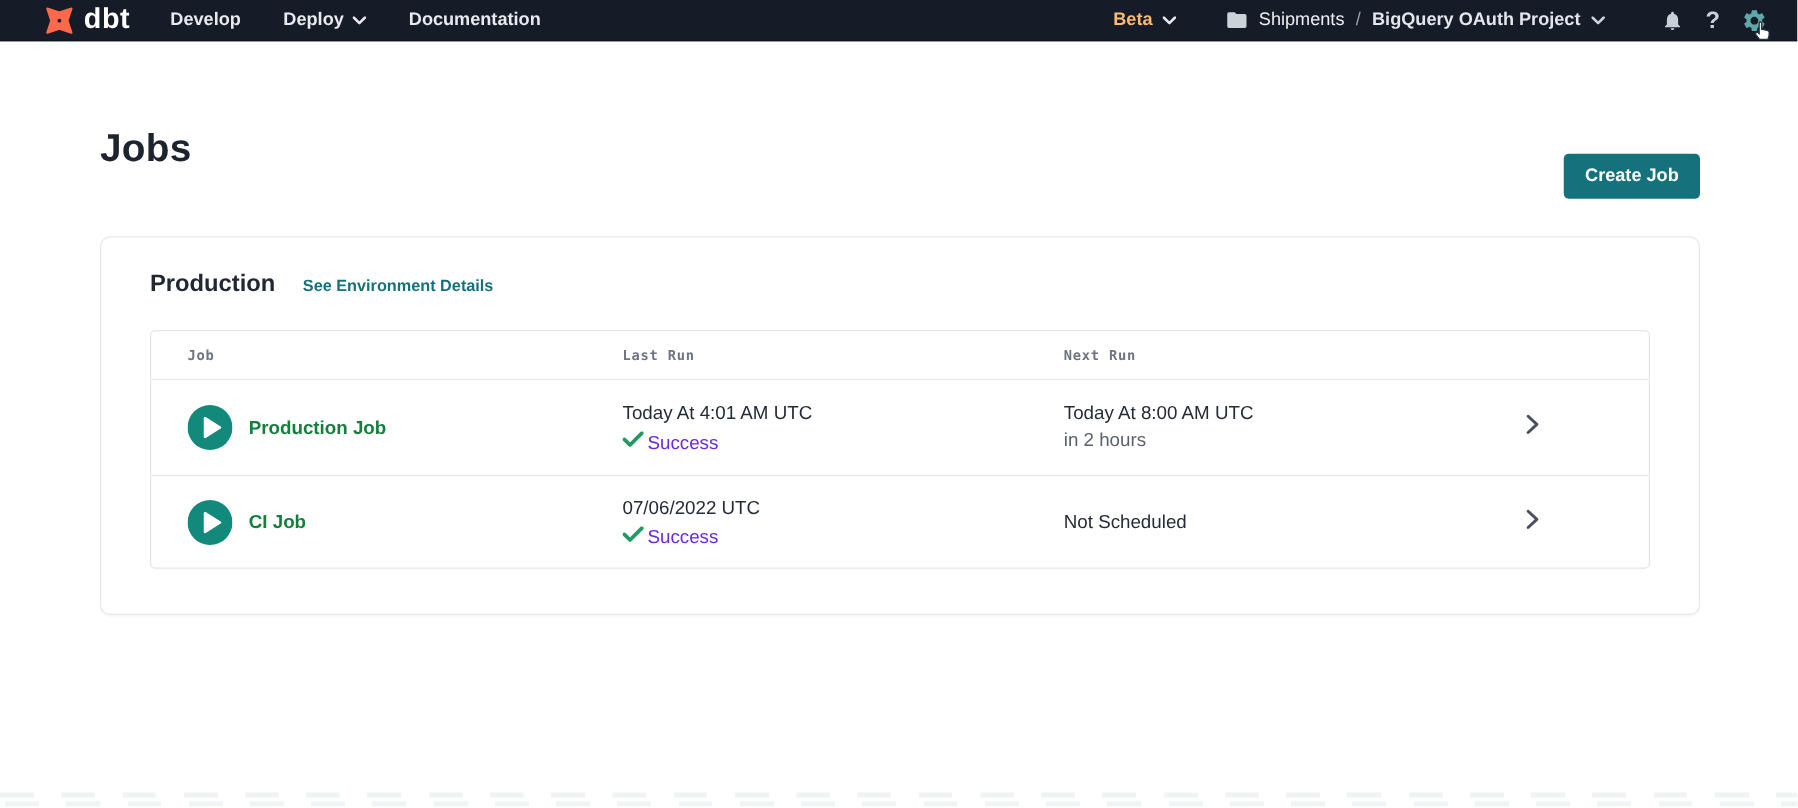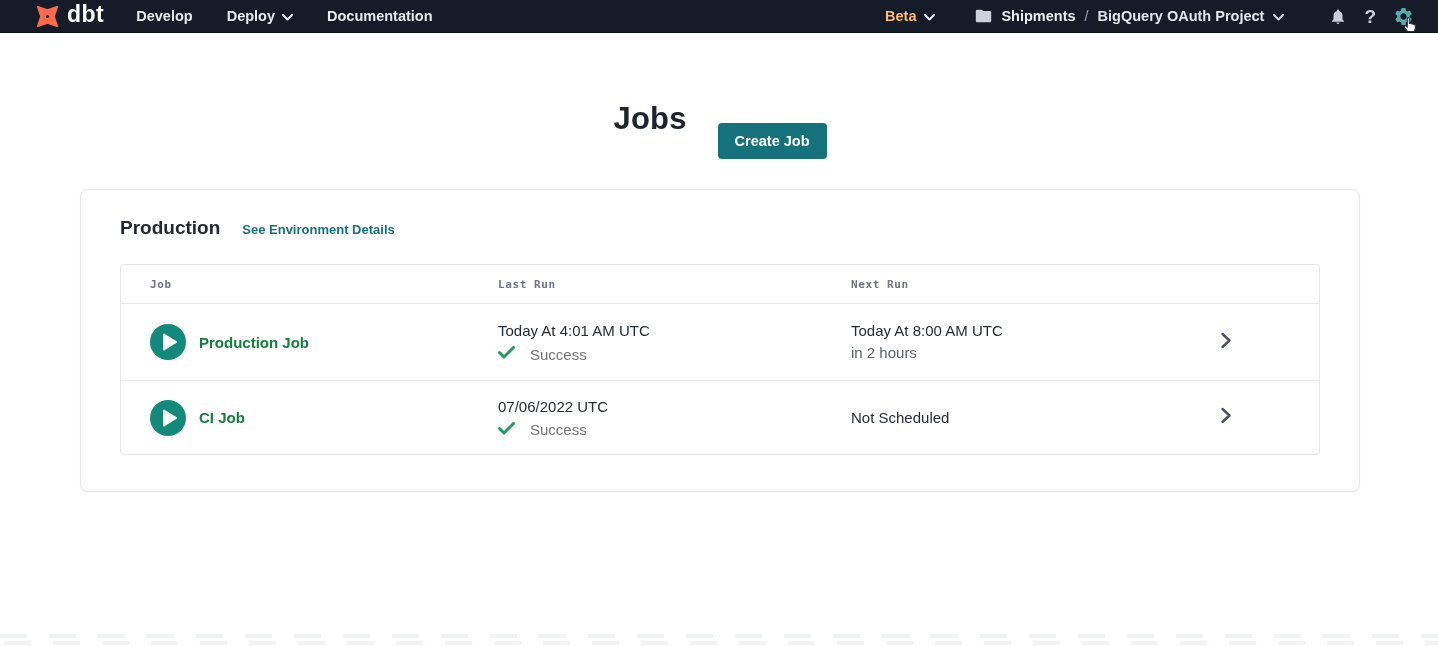--- a/index.html
+++ b/index.html
@@ -11,32 +11,32 @@
   .logo { display:flex; align-items:center; cursor:pointer; }
   .logo-text { color:#ffffff; font-size:23px; font-weight:700; letter-spacing:.5px; margin-left:5px; line-height:1; padding-bottom:3px; }
   .nav-links { display:flex; align-items:center; margin-left:32px; }
   .nav-item { display:flex; align-items:center; color:#e8eaee; font-size:14.5px; font-weight:700; margin-right:34px; cursor:pointer; }
   .nav-item .caret { margin-left:7px; }
   .nav-right { margin-left:auto; display:flex; align-items:center; }
   .beta { display:flex; align-items:center; color:#fdba74; font-size:14.5px; font-weight:700; cursor:pointer; }
   .beta .caret { margin-left:8px; }
   .crumbs { display:flex; align-items:center; margin-left:40px; color:#e3e6eb; font-size:14.5px; }
   .crumbs .folder { margin-right:9px; display:flex; }
-  .crumb-account { font-weight:700; color:#eceef1; cursor:pointer; }
+  .crumb-account { font-weight:400; color:#eceef1; cursor:pointer; }
   .crumb-sep { margin:0 9px; color:#9aa0ac; font-weight:400; }
   .crumb-project { font-weight:700; color:#e3e6eb; cursor:pointer; }
   .crumbs .caret { margin-left:9px; }
   .nav-icons { display:flex; align-items:center; margin-left:28px; }
   .nav-icon { margin-left:17px; display:flex; align-items:center; cursor:pointer; }
   .qmark { color:#ccd2da; font-size:19px; font-weight:700; font-family:"Liberation Sans", sans-serif; line-height:1; }
   .cursor-overlay { position:absolute; top:16px; right:20px; z-index:9; pointer-events:none; }
 
   
   .content { padding:0 78px 0 80px; }
-  .page-head { display:flex; align-items:center; justify-content:center; margin-top:46px;gap:31px; }
+  .page-head { display:flex; align-items:center; justify-content:space-between; margin-top:46px;gap:31px; }
   .page-title { font-size:31px; font-weight:700; color:#1d2430; letter-spacing:.2px; }
   .btn-primary { background:#15727d; color:#ffffff; border:none; border-radius:4px; font-family:"Liberation Sans", sans-serif; font-size:14.5px; font-weight:600; padding:9px 17px; cursor:pointer; line-height:1.25;margin-top:44px; }
 
   .card { margin-top:30px; background:#ffffff; border:1px solid #e7e8ea; border-radius:8px; box-shadow:0 1px 2px rgba(16,24,40,.04); padding:27px 39px 36px 39px; }
   .env-row { display:flex; align-items:baseline; }
   .env-name { font-size:19px; font-weight:700; color:#222833; }
   .env-link { margin-left:22px; font-size:13px; font-weight:700; color:#15727d; text-decoration:none; cursor:pointer; }
 
   .jobs-table { margin-top:25px; border:1px solid #e3e5e8; border-radius:4px; overflow:hidden; }
   .t-grid { display:grid; grid-template-columns:377px 353px 355px 1fr; align-items:center; }
@@ -44,21 +44,21 @@
   .t-head .th { font-family:"DejaVu Sans Mono", monospace; font-size:11px; letter-spacing:.6px; color:#6e7484; font-weight:700; }
   .th-job { padding-left:29px; }
   .t-row { height:76px; cursor:pointer; }
   .t-row + .t-row { border-top:1px solid #e9eaec; }
   .cell-job { display:flex; align-items:center; padding-left:29px; }
   .play-btn { width:36px; height:36px; flex:0 0 36px; display:flex; cursor:pointer; }
   .job-name { margin-left:13px; font-size:15px; font-weight:700; color:#15803d; }
   .line-main { font-size:15px; color:#262c37; line-height:20px; }
   .line-sub { font-size:15px; color:#5a616d; line-height:20px; margin-top:2px; }
   .status-line { display:flex; align-items:center; margin-top:4px; }
-  .status-text { margin-left:15px; font-size:15px; font-weight:400; color:#737373; }
+  .status-text { margin-left:3px; font-size:15px; font-weight:400; color:#6d28d9; }
   .cell-chevron { padding-left:14px; display:flex; align-items:center; }
 
   
   .foot-dash-1 { position:absolute; left:0; right:0; bottom:8px; height:4px;
     background:repeating-linear-gradient(90deg, #edf3f1 0 27px, transparent 27px 49px); opacity:.85; }
   .foot-dash-2 { position:absolute; left:4px; right:0; bottom:1px; height:4px;
     background:repeating-linear-gradient(90deg, #eef3f3 0 27px, transparent 27px 49px); opacity:.9; }
 </style>
 </head>
 <body>

